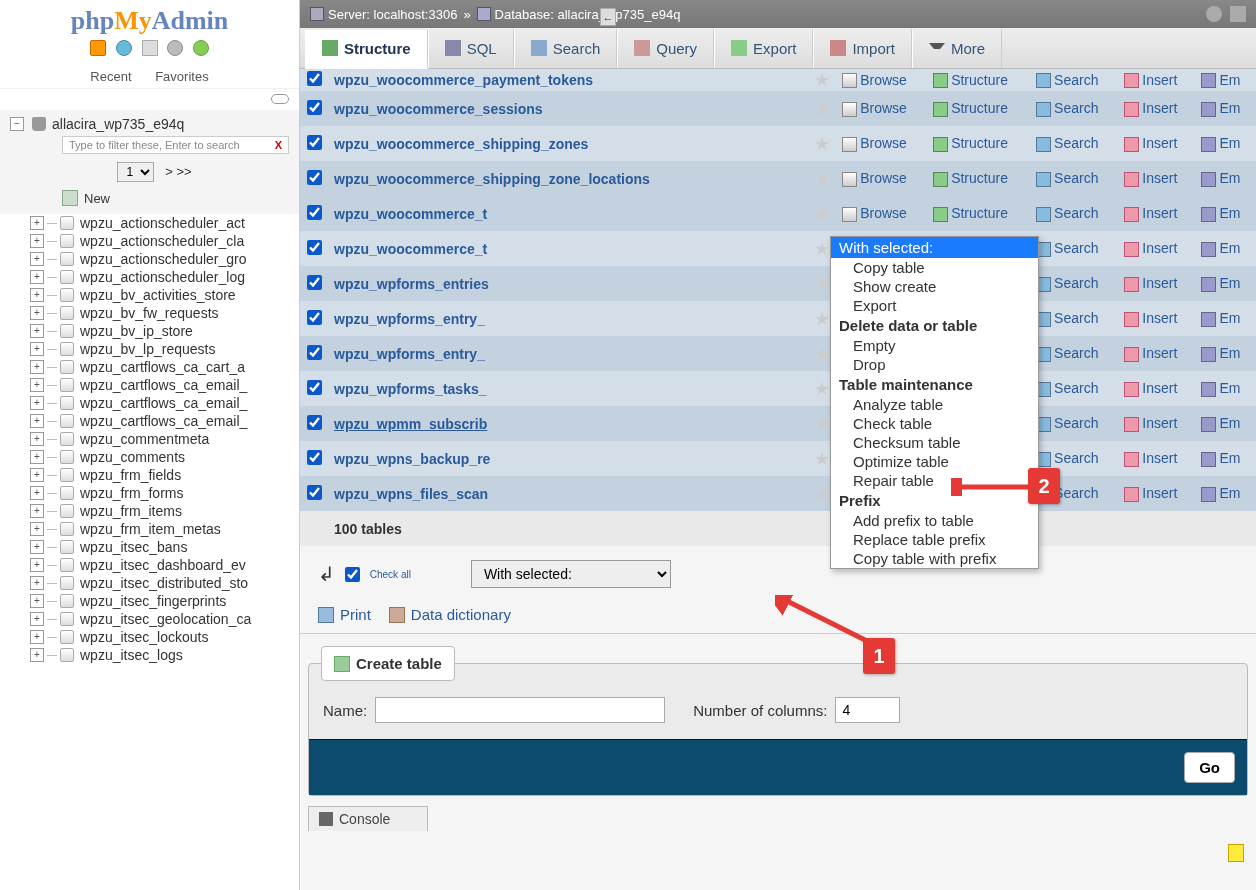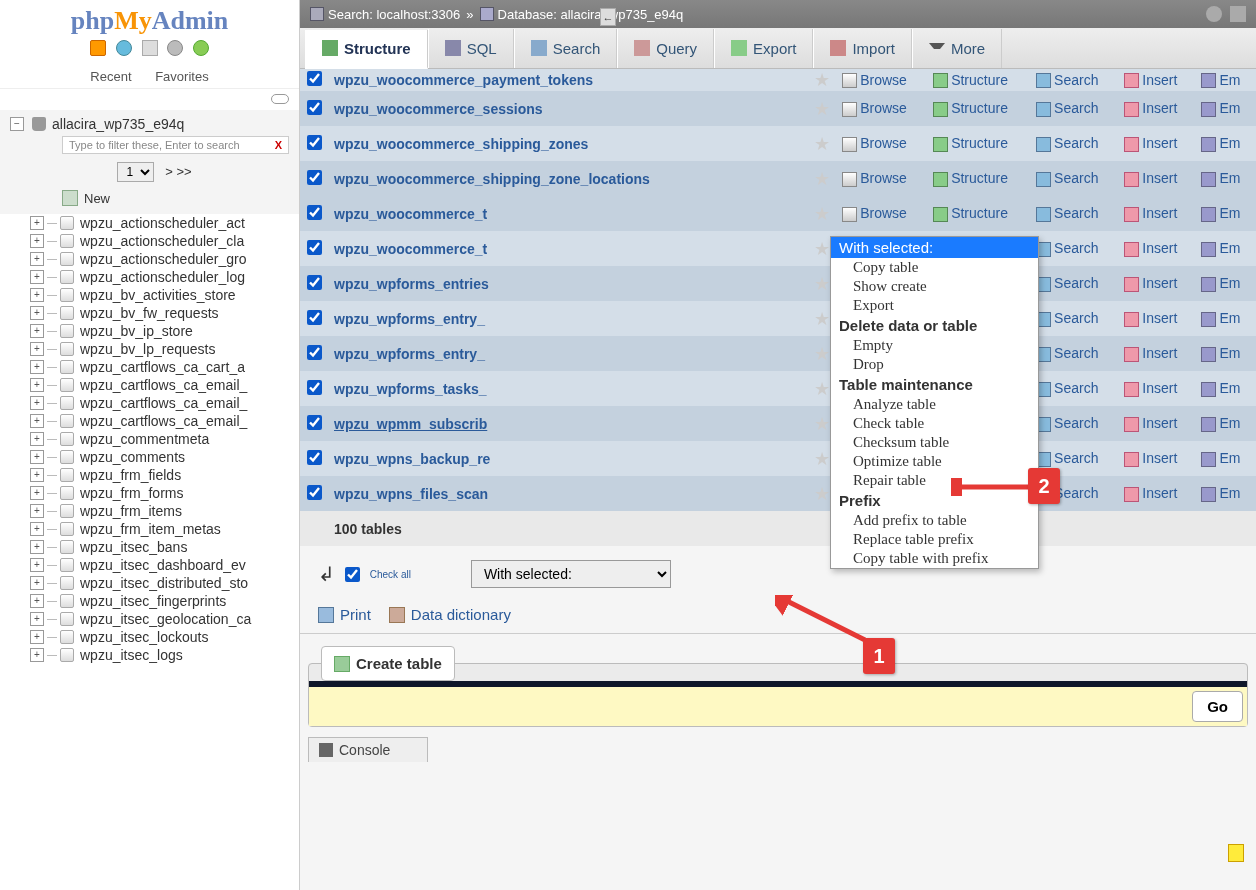--- a/index.html
+++ b/index.html
@@ -72,30 +72,30 @@
 .print-row .picon { width:16px;height:16px; display:inline-block; }
 .print-row .picon.pr { background:#9bd;border:1px solid #579; }
 .print-row .picon.dd { background:#ca9;border:1px solid #975; }
 
 .create-fieldset { margin: 0 8px 10px; border:1px solid #bbb; background:#ebebeb; border-radius:4px; padding: 0; }
 .create-legend { background:#fff; border:1px solid #bbb; border-radius:4px; padding: 8px 12px; margin: -1px 0 0 12px; display:inline-flex; align-items:center; gap:6px; font-weight:bold; font-size:15px; }
 .create-legend .cicon { width:16px;height:16px;background:#9c9;border:1px solid #6a6; }
 .create-body { padding: 16px 14px; display:flex; align-items:center; gap:8px; font-size:15px; }
 .create-body input { border:1px solid #aaa; padding:4px 6px; font-size:14px; }
 .create-body .name-in { width: 290px; } .create-body .col-in { width: 65px; }
-.create-footer { background:#fef9c3; border-top:6px solid #0f172a; padding: 4px; text-align:right; }
+.create-footer { background:#0c4a6e; border-top:1px solid #0f172a; padding: 12px; text-align:right; }
 .go-btn { background:#fff; border:1px solid #aaa; border-radius:4px; padding:6px 14px; font-weight:bold; font-size:15px; }
 
 .console { margin: 0 8px; border:1px solid #bbb; background:#eee; padding:4px 10px; display:flex; align-items:center; gap:6px; font-size:14px; color:#444; width: 120px; border-bottom:none; }
 .console .cicon { width:14px;height:14px;background:#666; }
 
 
 .dd-menu { position:absolute; left: 530px; top: 236px; width: 209px; background:#fff; border:1px solid #999; box-shadow: 2px 3px 6px rgba(0,0,0,0.25); font-size:15px; z-index: 50; }
 .dd-menu .hdr { background:#1a7bff; color:#fff; padding: 2px 8px; }
-.dd-menu .itm { padding: 1px 8px 1px 22px; cursor:pointer;font-family:Liberation Serif, serif; }
+.dd-menu .itm { padding: 1px 8px 1px 22px; cursor:pointer; }
 .dd-menu .grp { padding: 2px 8px; font-weight:bold; }
 
 
 .marker { position:absolute; background:#e53935; color:#fff; font-weight:bold; font-size:20px; width:32px; height:36px; border-radius:3px; display:flex; align-items:center; justify-content:center; box-shadow:1px 1px 3px rgba(0,0,0,0.3); z-index:70; }
 .arrow { position:absolute; z-index:65; color:#e53935; }
 .markerA { left:563px; top:638px; }
 .markerB { left:728px; top:468px; }
 .arrowA { left:475px; top:595px; width:95px; height:50px; }
 .arrowA svg, .arrowB svg { width:100%; height:100%; }
 .arrowB { left:651px; top:478px; width:80px; height:18px; }
@@ -295,21 +295,21 @@
           <span class="ticon"></span>
           <span>wpzu_itsec_logs</span>
         </div>
       </div>
   </div>
 
   <div class="main">
     <div class="side-toggle">←</div>
     <div class="breadcrumb">
       <span class="srv-icon"></span>
-      <span>Search:</span>&nbsp;
+      <span>Server:</span>&nbsp;
       <span>localhost:3306</span>
       <span class="sep">»</span>
       <span class="srv-icon" style="background:#aac;"></span>
       <span>Database:</span>&nbsp;
       <span>allacira_wp735_e94q</span>
       <span class="top-icons">
         <span style="border-radius:50%;"></span>
         <span></span>
       </span>
     </div>
@@ -501,20 +501,27 @@
       <span style="width:6px;"></span>
       <span class="picon dd"></span>
       <span>Data dictionary</span>
     </div>
 
     <fieldset class="create-fieldset">
       <legend class="create-legend">
         <span class="cicon"></span>
         <span>Create table</span>
       </legend>
+      <div class="create-body">
+        <span>Name:</span>
+        <input class="name-in" style="">
+        <span style="width:12px;"></span>
+        <span>Number of columns:</span>
+        <input class="col-in" value="4" style="">
+      </div>
       <div class="create-footer">
         <button class="go-btn">Go</button>
       </div>
     </fieldset>
 
     <div class="console">
       <span class="cicon"></span>
       <span>Console</span>
     </div>
 

